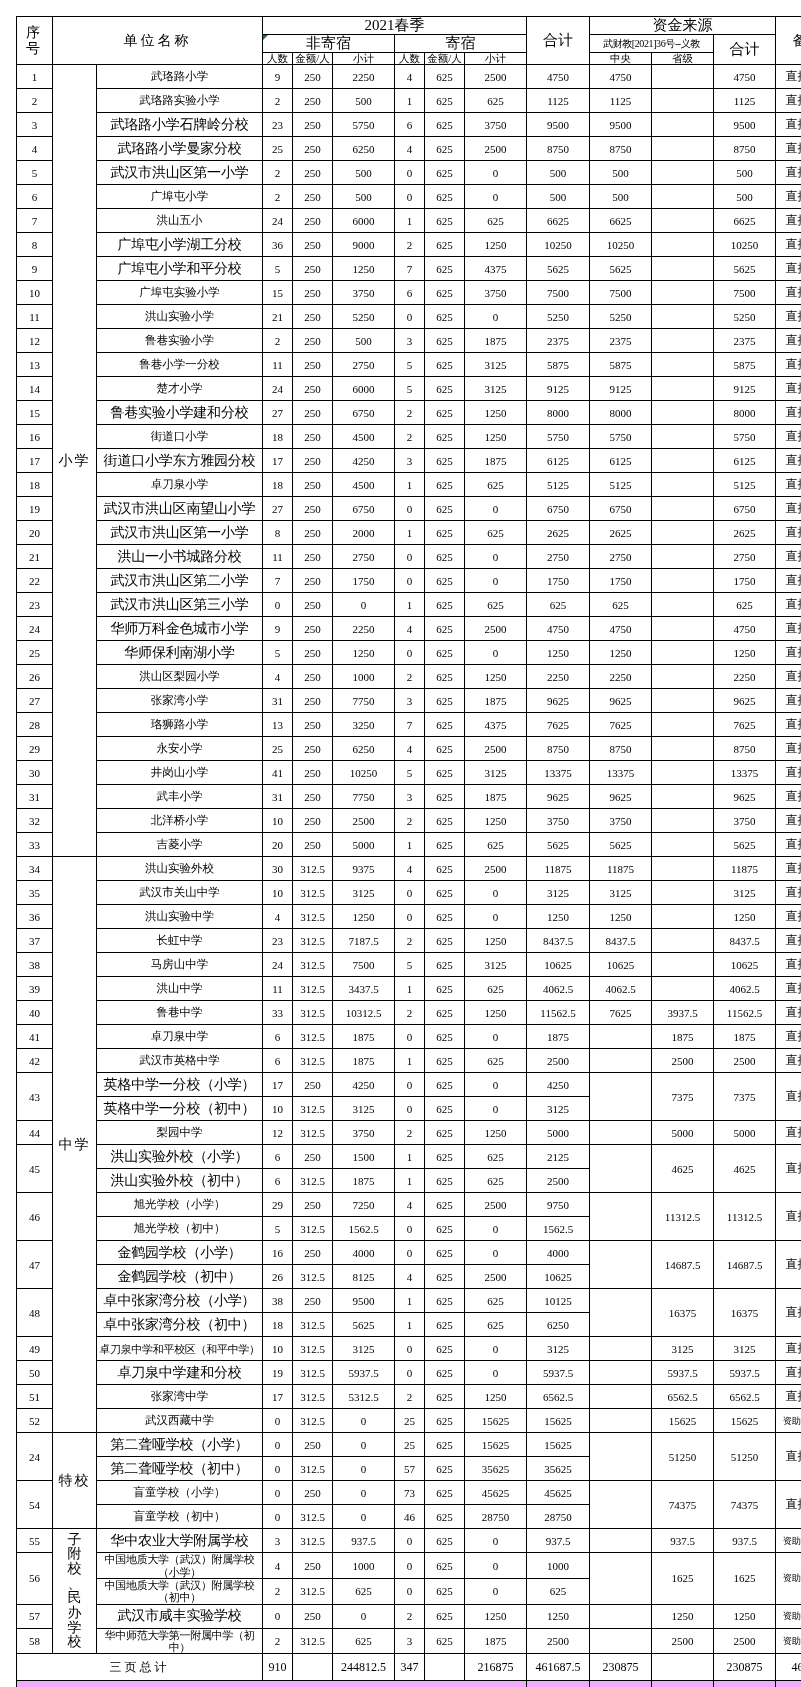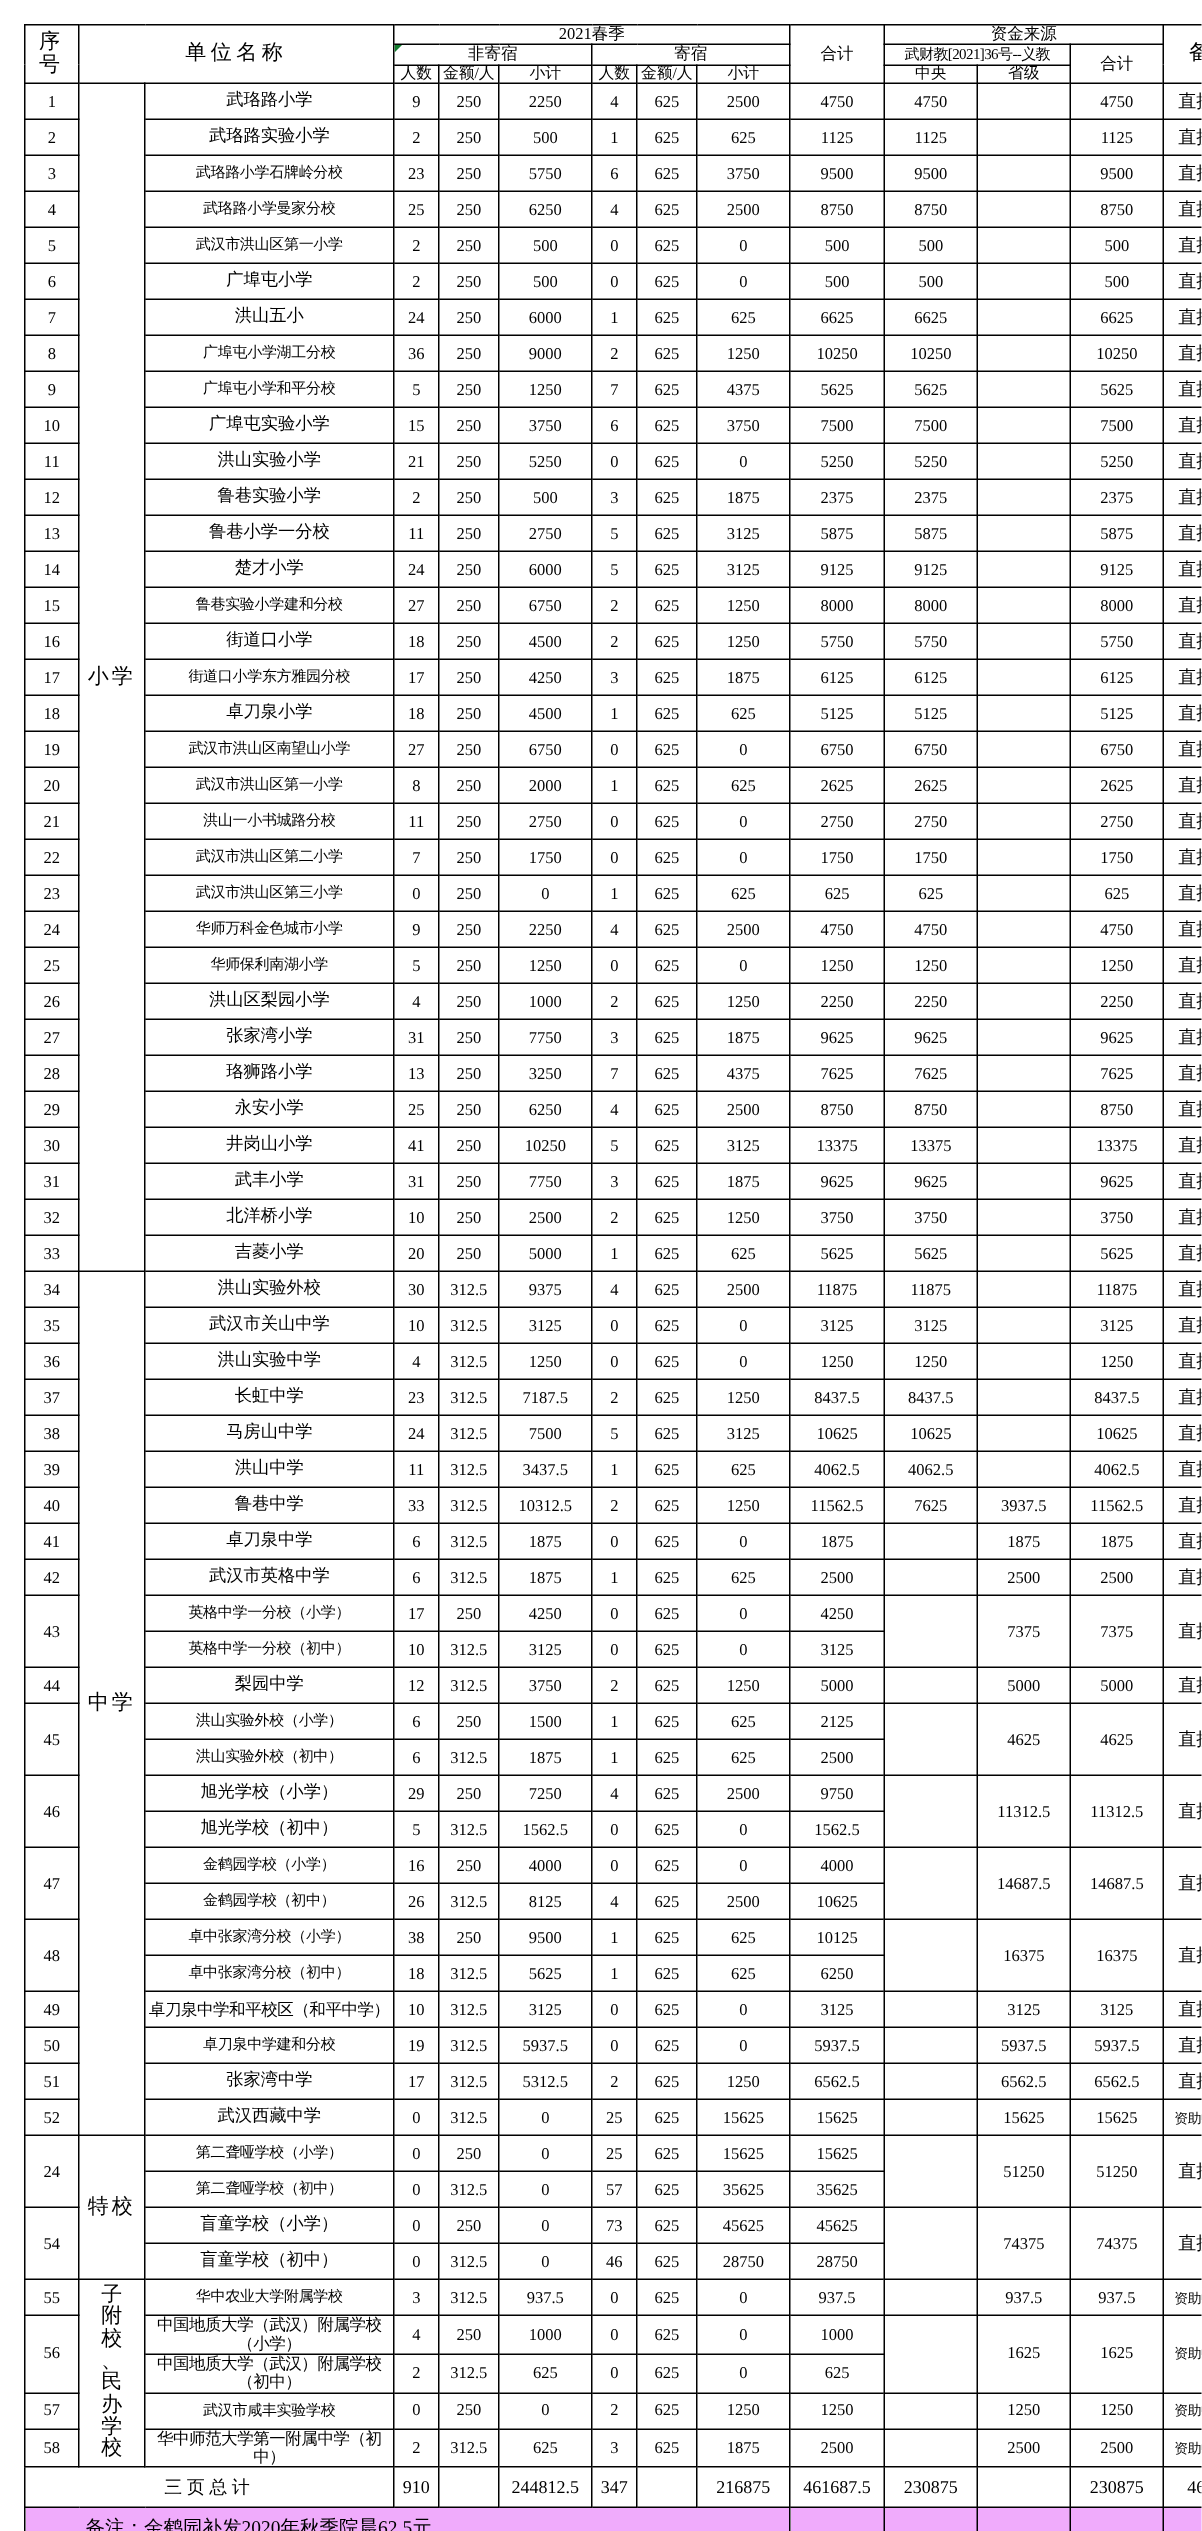--- a/index.html
+++ b/index.html
@@ -35,31 +35,31 @@
   col.c-num2{width:30px;}
   col.c-amt2{width:40px;}
   col.c-sub2{width:62px;}
   col.c-tot{width:63px;}
   col.c-zy{width:62px;}
   col.c-sj{width:62px;}
   col.c-hj{width:62px;}
   col.c-rem{width:68px;}
 
   td.name{text-align:center;font-size:11.5px;}
-  td.name.small{font-size:10px;letter-spacing:-0.2px;margin-top:44px;}
+  td.name.small{font-size:14px;letter-spacing:-0.2px;margin-top:44px;}
   td.name.xsmall{font-size:11px;letter-spacing:-0.3px;}
   td.cat{font-size:14px;letter-spacing:2px;}
   td.cat.vert{font-size:14px;line-height:1.05;letter-spacing:0;}
   td.num{font-size:11px;}
   td.rem{font-size:12px;}
   td.rem.small{font-size:9.2px;letter-spacing:-0.3px;}
   tr.data td{height:23px;}
   tr.total td{height:26px;font-size:12px;}
   td.total-label{font-size:14px;letter-spacing:3px;}
-  .hdr-span{font-size:11px;margin-top:32px;}
+  .hdr-span{font-size:15px;margin-top:32px;}
   .hdr-sm{font-size:10.5px;}
   .hdr-tiny{font-size:10px;letter-spacing:-0.4px;white-space:nowrap;}
   .big{font-size:14px;letter-spacing:3px;}
   #noterow td{border:1px solid #000;text-align:left;padding-left:40px;font-size:13px;height:26px;background:#f0abfc;}
   #noterow td.blank{border:1px solid #000;}
   .greenmark{position:relative;}
   .greenmark:before{
     content:"";position:absolute;left:0;top:0;
     border-left:5px solid #127c2e;border-bottom:5px solid transparent;
   }

